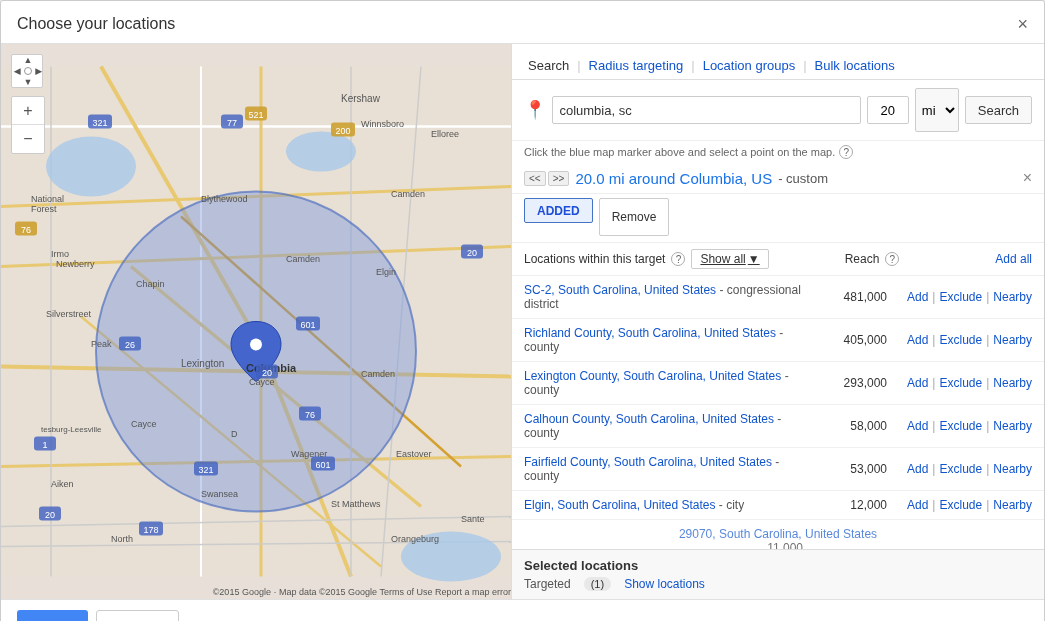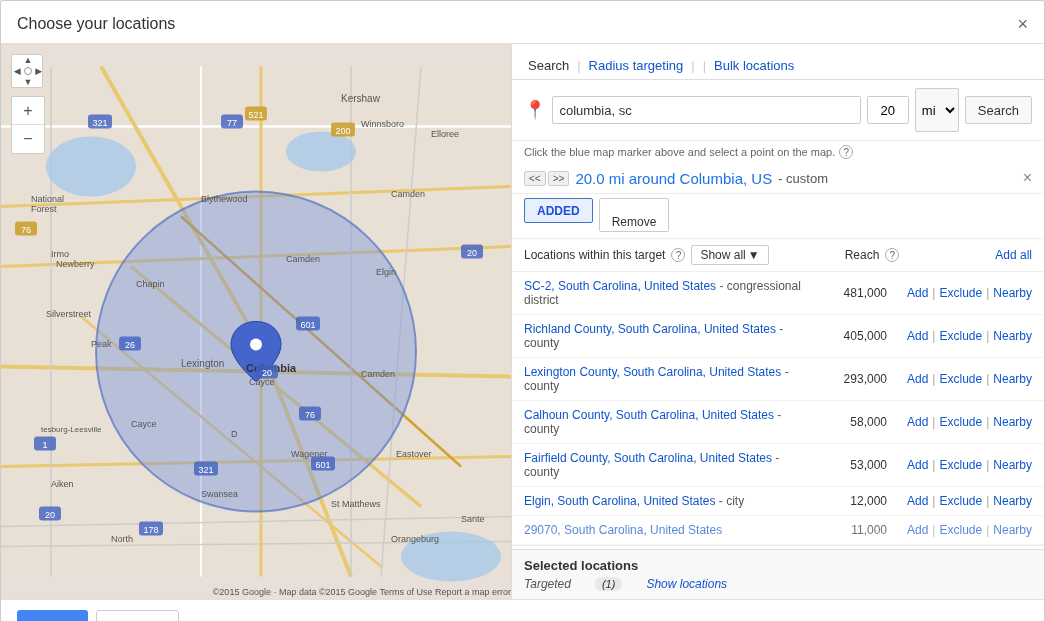--- a/index.html
+++ b/index.html
@@ -266,22 +266,22 @@
       background: #e8f0fe;
       border: 1px solid #4472c4;
       border-radius: 2px;
       font-size: 12px;
       color: #1d4ed8;
       cursor: pointer;
       font-weight: bold;
     }
 
     .remove-btn {
-      height: 18px;
-      padding: 16px 12px;
+      height: 38px;
+      padding: 4px 12px;
       background: #fff;
       border: 1px solid #ccc;
       border-radius: 2px;
       font-size: 12px;
       color: #333;
       cursor: pointer;
     }
 
     .locations-header {
       padding: 6px 12px;
@@ -297,20 +297,21 @@
       display: flex;
       align-items: center;
       gap: 2px;
       background: #fff;
       border: 1px solid #ccc;
       border-radius: 2px;
       padding: 2px 8px;
       font-size: 12px;
       cursor: pointer;
       color: #333;
+      text-decoration: underline;
     }
 
     .reach-label {
       margin-left: 70px;
       font-size: 12px;
       color: #333;
     }
 
     .add-all-btn {
       margin-left: auto;
@@ -382,23 +383,22 @@
     .selected-title {
       font-size: 13px;
       font-weight: bold;
       color: #333;
       margin-bottom: 4px;
     }
 
     .selected-row {
       display: flex;
       align-items: center;
-      gap: 24px;
-      font-size: 12px;
-      font-style: italic;
+      gap: 13px;
+      font-size: 12px;
     }
 
     .targeted-badge {
       color: #555;
     }
 
     .targeted-count {
       background: #e8e8e8;
       border-radius: 10px;
       padding: 1px 7px;
@@ -605,20 +605,21 @@
       <div class="map-attribution">©2015 Google · Map data ©2015 Google   Terms of Use   Report a map error</div>
     </div>
 
     <div class="right-panel">
 
       <div class="tabs-row">
         <span class="tab-item active">Search</span>
         <span class="tab-separator">|</span>
         <span class="tab-item">Radius targeting</span>
         <span class="tab-separator">|</span>
+        <span class="tab-item">Location groups</span>
         <span class="tab-separator">|</span>
         <span class="tab-item">Bulk locations</span>
       </div>
 
       <div class="search-row">
         <span class="map-pin-icon">📍</span>
         <input class="search-input" type="text" value="columbia, sc" style="">
         <input class="radius-input" type="text" value="20" style="">
         <select class="unit-select">
           <option>mi</option>
@@ -743,21 +744,21 @@
           <div class="location-reach">12,000</div>
           <div class="location-actions">
             <a>Add</a>
             <span class="separator">|</span>
             <a>Exclude</a>
             <span class="separator">|</span>
             <a>Nearby</a>
           </div>
         </div>
 
-        <div class="location-row" style="opacity:0.7;">
+        <div class="location-row" style="opacity:0.7;flex-direction:column;">
           <div class="location-info">
             <span class="location-name">29070, South Carolina, United States</span>
             <span class="location-type"></span>
           </div>
           <div class="location-reach">11,000</div>
           <div class="location-actions">
             <a>Add</a>
             <span class="separator">|</span>
             <a>Exclude</a>
             <span class="separator">|</span>

